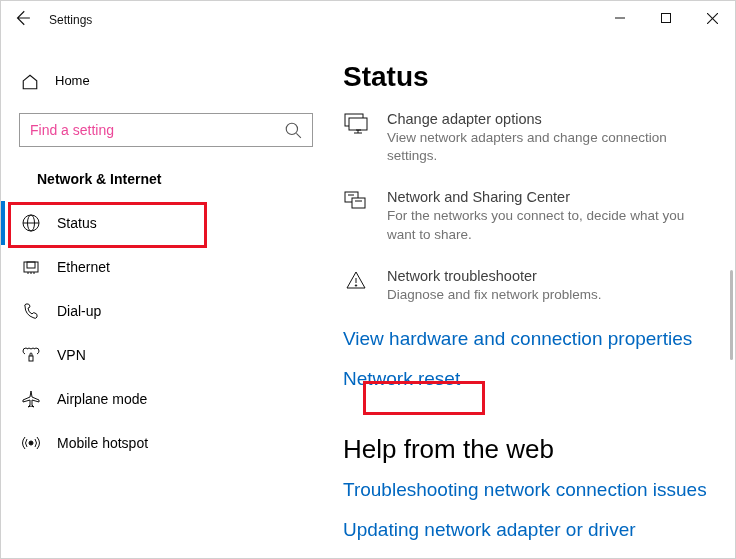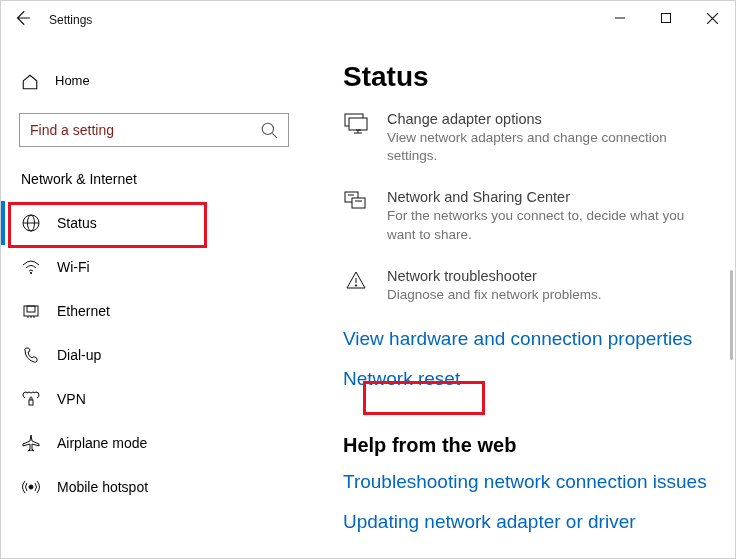--- a/index.html
+++ b/index.html
@@ -6,34 +6,34 @@
   body { width: 736px; height: 559px; background: #fff; overflow: hidden; position: relative; border: 1px solid #d0d0d0; }
   .titlebar { height: 34px; display: flex; align-items: center; justify-content: space-between; padding-left: 12px; }
   .titlebar-left { display: flex; align-items: flex-end; gap: 18px; }
   .title-text { font-size: 12px; color: #111; }
   .winbtns { display: flex; }
   .winbtn { width: 46px; height: 32px; display: flex; align-items: center; justify-content: center; font-size: 13px; color: #111; }
   .content { display: flex; height: calc(100% - 34px); }
   .sidebar { width: 310px; padding-top: 30px; }
   .home-row { display: flex; gap: 16px; padding: 8px 0 8px 20px; font-size: 13px; }
   .search-wrap { margin: 14px 18px 18px 18px; }
-  .search { width: 270px; height: 34px; border: 1px solid #999; display: flex; align-items: center; justify-content: space-between; padding: 0 10px; font-size: 14px; color: #7f1d1d; }
-  .section-header { font-size: 14px; font-weight: 400; padding: 6px 0 14px 20px; }
+  .search { width: 294px; height: 34px; border: 1px solid #999; display: flex; align-items: center; justify-content: space-between; padding: 0 10px; font-size: 14px; color: #ec4899; }
+  .section-header { font-size: 14px; font-weight: 700; padding: 6px 0 14px 36px; }
   .nav-item { display: flex; align-items: center; gap: 16px; height: 44px; padding-left: 20px; font-size: 14px; position: relative; }
   .nav-item.selected::before { content: ""; position: absolute; left: 0; top: 0; bottom: 0; width: 4px; background: #0078d4; }
   .highlight-status { position: absolute; border: 3px solid #e81123; pointer-events: none; }
   .main { flex: 1; padding: 26px 24px 0 32px; overflow-y: hidden; position: relative; }
   .page-title { font-size: 28px; font-weight: 600; margin-bottom: 18px; }
   .option { display: flex; gap: 18px; margin-bottom: 24px; }
   .option .icon-box { width: 26px; display: flex; justify-content: center; padding-top: 2px; }
   .option .texts { flex: 1; }
   .opt-title { font-size: 14.5px; color: #404040; margin-bottom: 2px; }
   .opt-desc { font-size: 13.5px; color: #737373; line-height: 1.35; }
   .link { font-size: 19px; color: #0067c0; margin-bottom: 18px; display: block; }
-  .help-header { font-size: 20px; font-weight: 700; margin-top: 44px; margin-bottom: 14px; }
+  .help-header { font-size: 26px; font-weight: 400; margin-top: 44px; margin-bottom: 14px; }
   .scrollbar { position: absolute; right: 2px; top: 45%; width: 3px; height: 90px; background: #bbb; border-radius: 2px; }
   .highlight-reset { position: absolute; border: 3px solid #e81123; pointer-events: none; }
   svg { display: block; }
   .icon-sm { width: 18px; height: 18px; }
   .icon-m { width: 20px; height: 20px; }
 </style>
 </head>
 <body>
 
 <div class="titlebar">
@@ -95,31 +95,20 @@
       <span>
         <svg class="icon-m" viewBox="0 0 20 20" fill="none" stroke="#111" stroke-width="1">
             <circle cx="10" cy="10" r="8"></circle>
             <ellipse cx="10" cy="10" rx="3.5" ry="8"></ellipse>
             <line x1="2" y1="10" x2="18" y2="10"></line>
           </svg>
       </span>
       <span>Status</span>
     </div>
 
-    <div class="nav-item">
-      <span>
-        <svg class="icon-m" viewBox="0 0 20 20" fill="none" stroke="#111" stroke-width="1">
-            <path d="M2 8 Q10 0 18 8"></path>
-            <path d="M5 11 Q10 6 15 11"></path>
-            <path d="M8 14 Q10 12 12 14"></path>
-            <circle cx="10" cy="16" r="0.7" fill="#111"></circle>
-          </svg>
-      </span>
-      <span>Wi-Fi</span>
-    </div>
 
     <div class="nav-item">
       <span>
         <svg class="icon-m" viewBox="0 0 20 20" fill="none" stroke="#111" stroke-width="1">
             <rect x="3" y="5" width="14" height="10"></rect>
             <rect x="6" y="5" width="8" height="6"></rect>
             <line x1="7" y1="15" x2="7" y2="17"></line>
             <line x1="10" y1="15" x2="10" y2="17"></line>
             <line x1="13" y1="15" x2="13" y2="17"></line>
           </svg>

